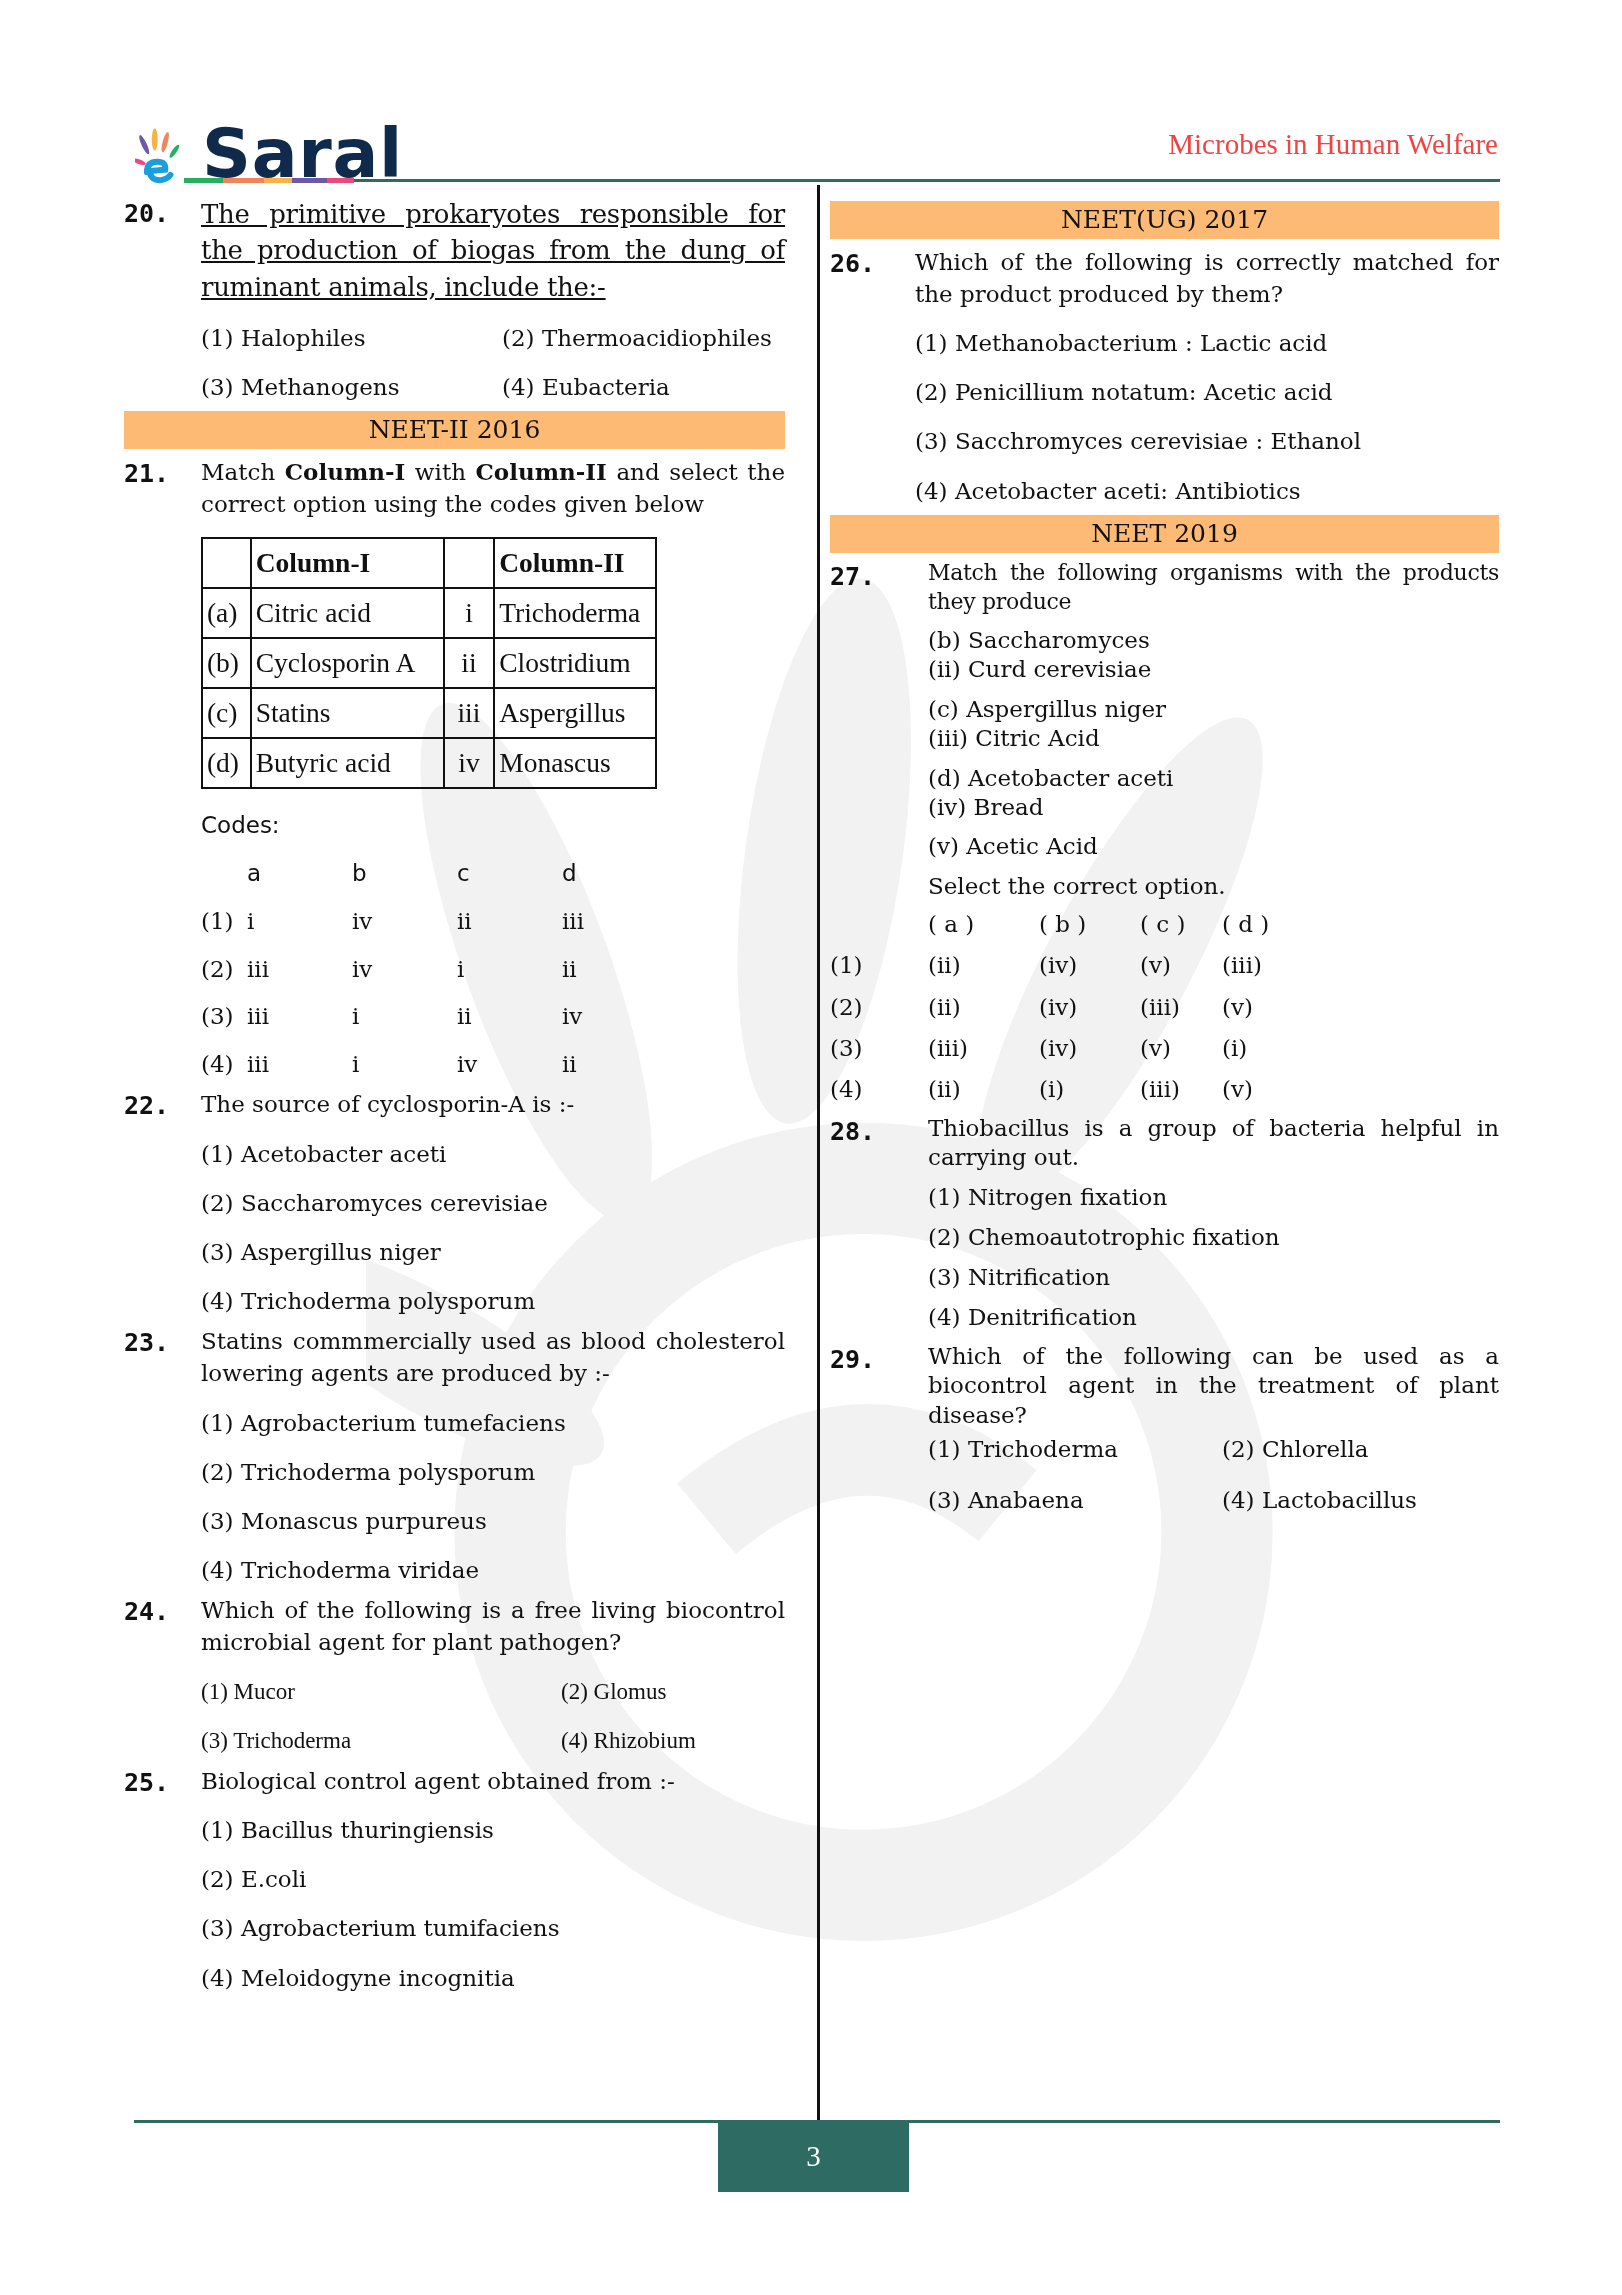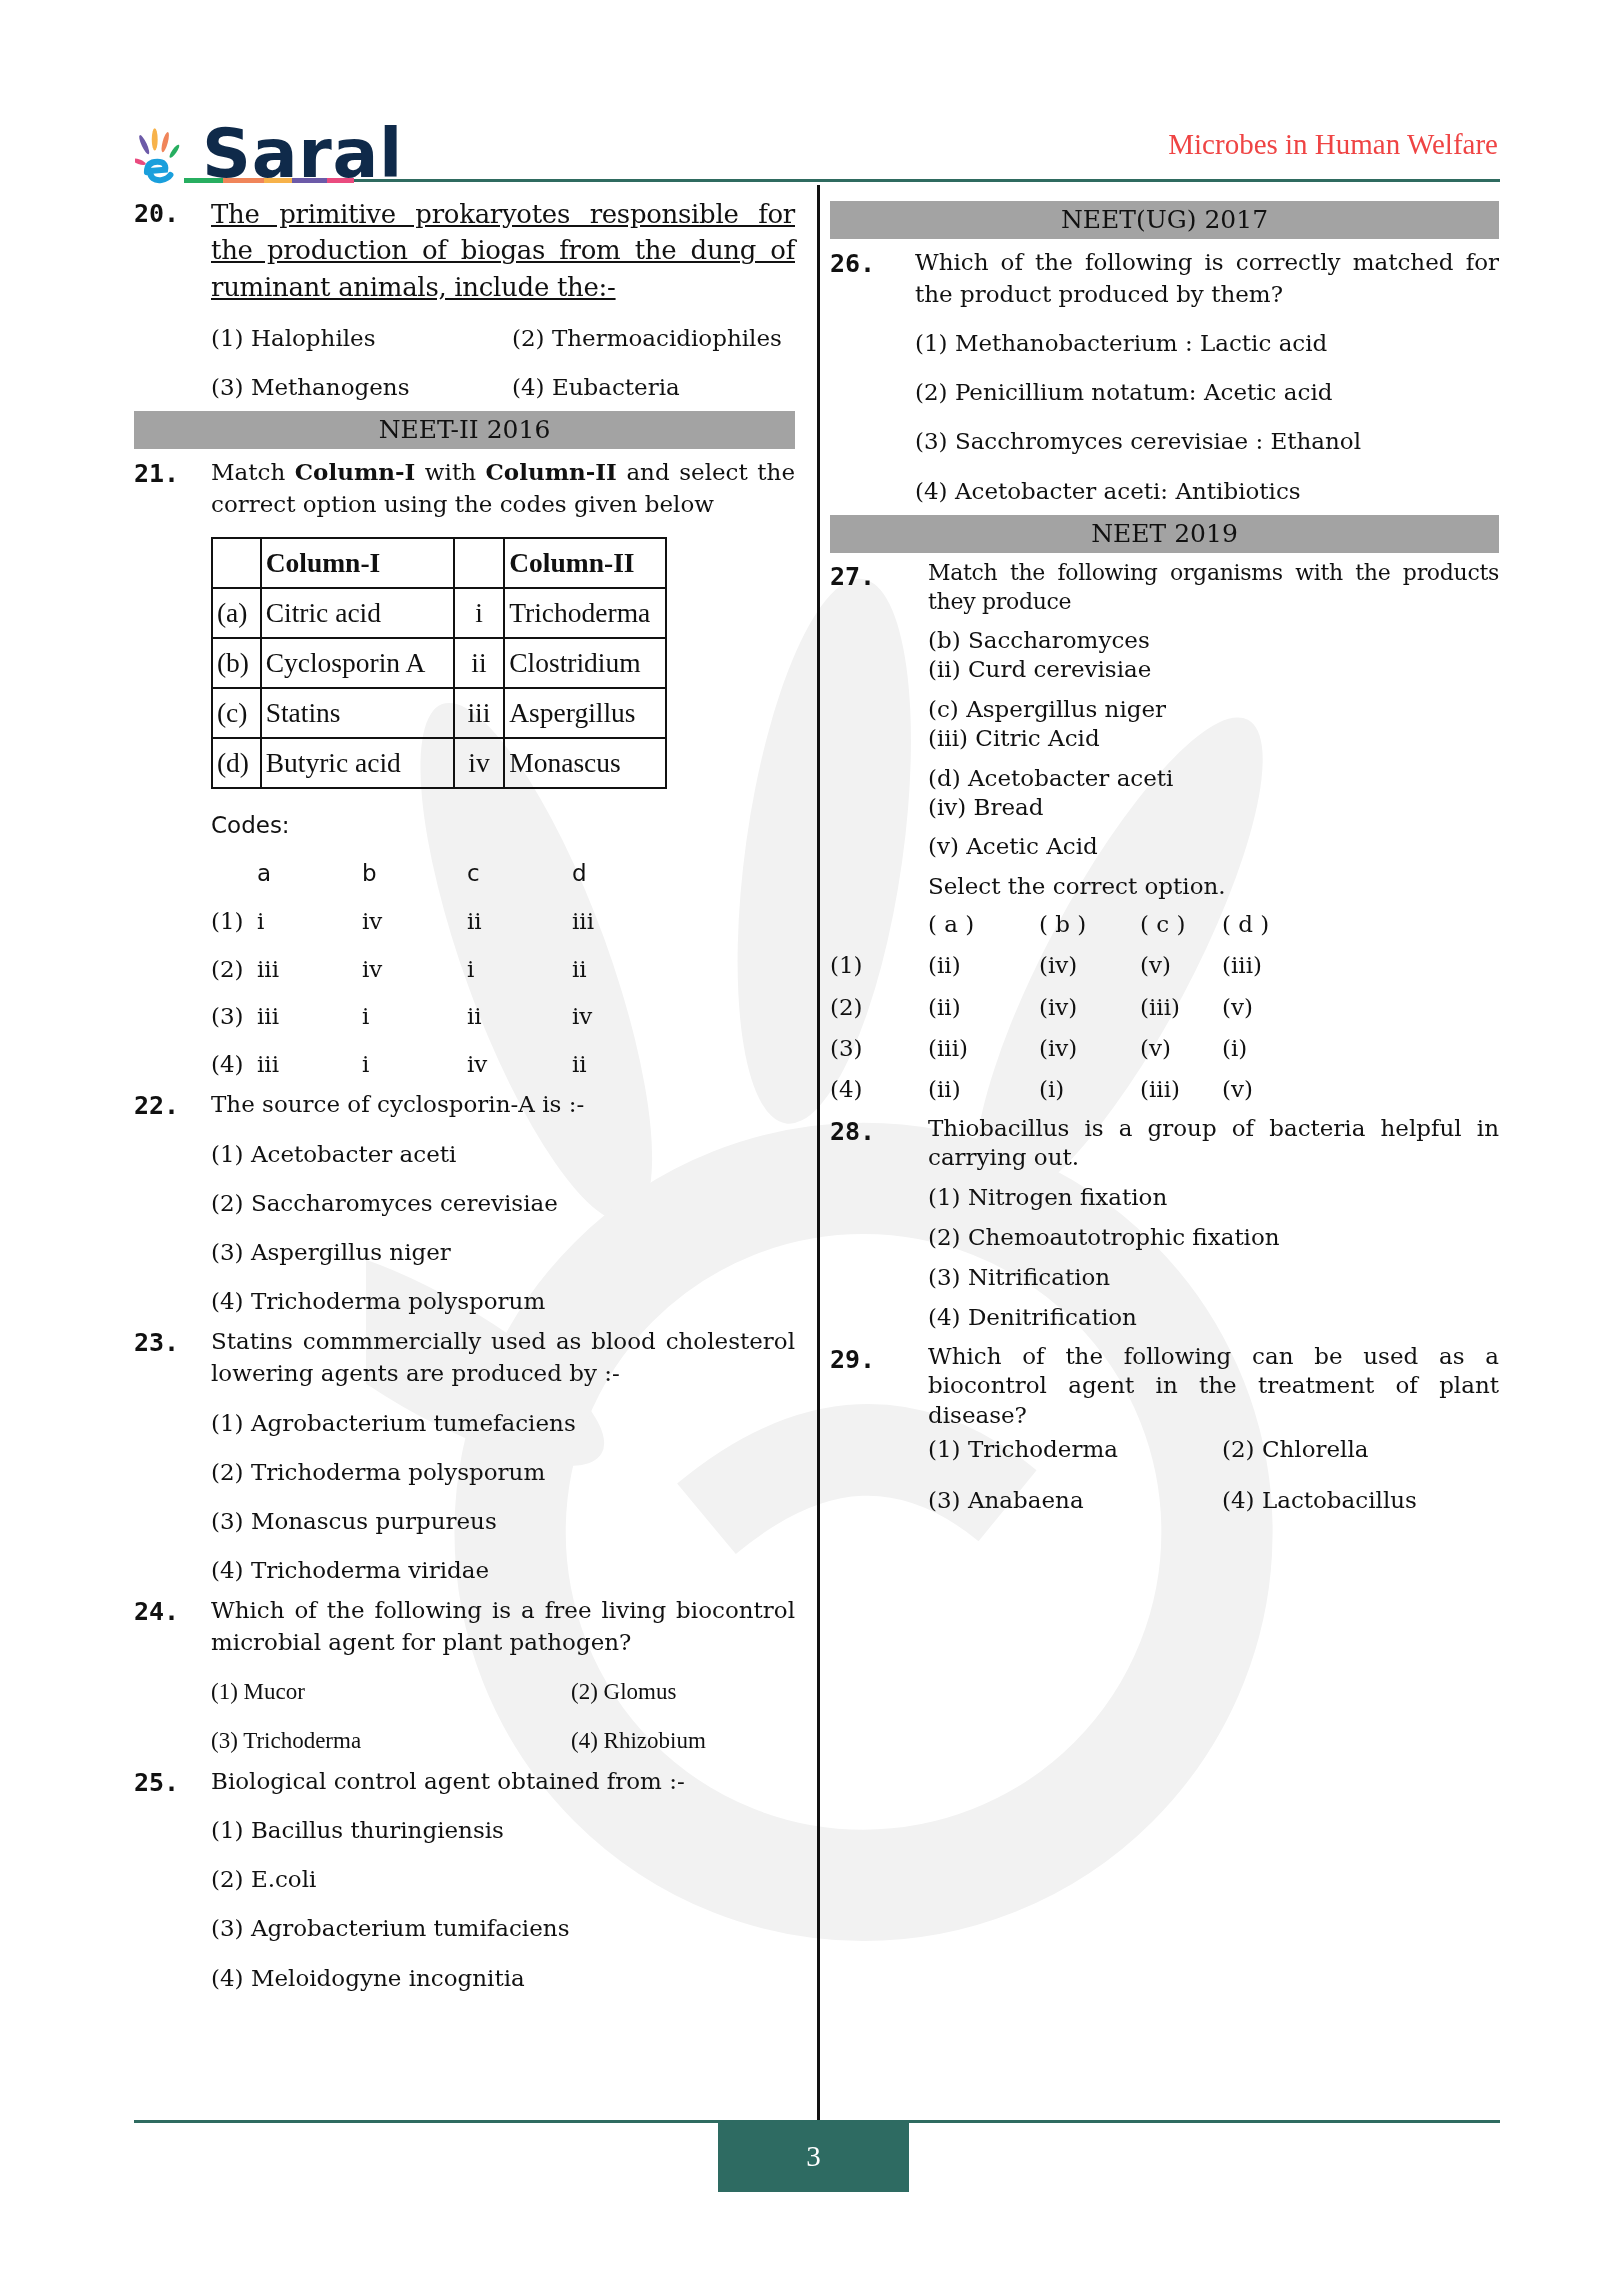--- a/index.html
+++ b/index.html
@@ -8,28 +8,28 @@
   .logo{position:absolute;left:135px;top:123px;height:65px;display:flex;align-items:flex-end;}
   .logo-text{font-family:"DejaVu Sans","Liberation Sans",sans-serif;font-size:68px;font-weight:bold;color:#0f2a4a;letter-spacing:0.7px;line-height:1;margin-left:21px;}
   .logo-underline{position:absolute;left:184px;top:178px;height:4.6px;width:170px;display:flex;}
   .logo-underline span{display:block;height:100%;}
   .header-rule{position:absolute;left:354px;top:179px;width:1146px;height:2.6px;background:#2f6b60;}
   .header-title{position:absolute;right:124px;top:128px;font-family:"Liberation Serif","DejaVu Serif",serif;font-size:29px;color:#ef4444;}
   .col-divider{position:absolute;left:817px;top:185px;width:3.3px;height:1937px;background:#111;}
   .footer-rule{position:absolute;left:134px;top:2120px;width:1366px;height:2.6px;background:#2f6b60;}
   .page-box{position:absolute;left:718px;top:2120px;width:191px;height:72px;background:#2e6b62;color:#fff;font-family:"Liberation Serif",serif;font-size:29px;display:flex;align-items:center;justify-content:center;}
   .col{position:absolute;font-size:23px;line-height:1.4;}
-  .left{left:134px;top:196px;width:661px;}
+  .left{left:124px;top:196px;width:661px;}
   .right{left:830px;top:196px;width:669px;}
   .q{position:relative;padding-left:77px;margin-bottom:7.9px;}
   .qnum{position:absolute;left:0;top:0;font-family:"DejaVu Sans Mono","Liberation Mono",monospace;font-weight:bold;font-size:25px;}
   .qtext{text-align:justify;}
   .opt{margin-top:17px;}
   .opt-grid{display:grid;grid-template-columns:1fr 1fr;row-gap:17px;margin-top:17px;}
-  .section-bar{background:#a3a3a3;text-align:center;font-size:25px;height:38px;line-height:38px;margin:7.9px 0 6.5px 0;}
+  .section-bar{background:#fdba74;text-align:center;font-size:25px;height:38px;line-height:38px;margin:7.9px 0 6.5px 0;}
   table.match{border-collapse:collapse;font-family:"Liberation Serif",serif;font-size:27.5px;margin-top:17px;}
   table.match td{border:2.6px solid #111;padding:0 3.9px;height:48px;}
   .codes-title{margin-top:19.6px;font-family:"DejaVu Sans",sans-serif;font-size:23px;}
   .codes{display:grid;grid-template-columns:46px 105px 105px 105px 105px;row-gap:15.7px;margin-top:15.7px;}
   .q27 .qtext{}
   .q27 .pair{margin-top:9.2px;line-height:1.3;}
   .ans-grid{display:grid;grid-template-columns:98px 111px 101px 82px 85px;row-gap:9.2px;margin-top:6.5px;margin-left:-98px;}
   .q27{padding-left:98px;}
   .q28,.q29{padding-left:98px;}
   .q28 .opt,.q29 .opt{margin-top:7.9px;}

